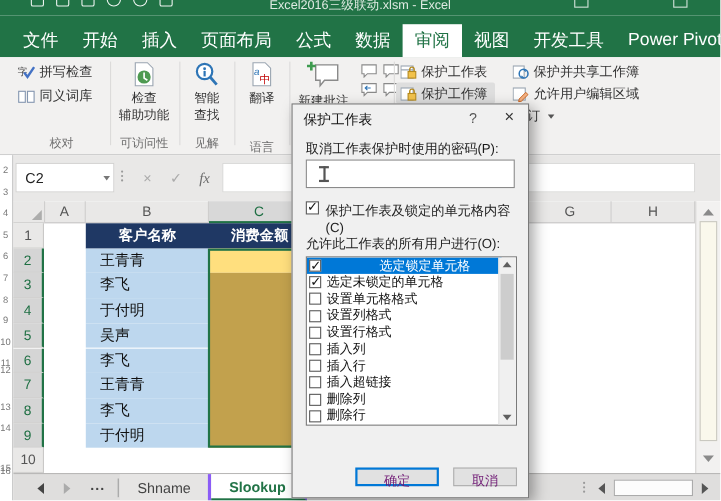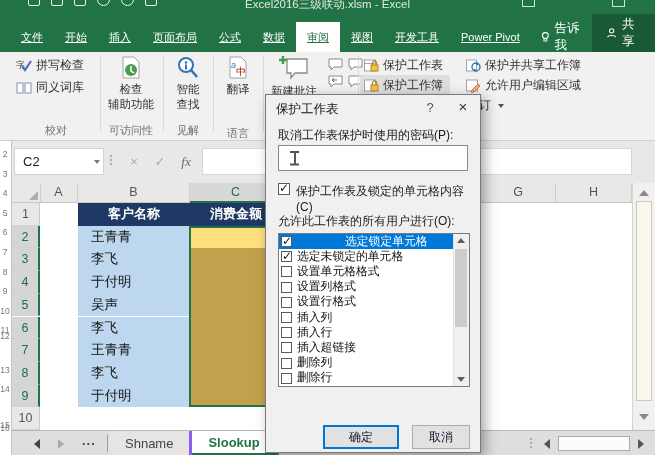--- a/index.html
+++ b/index.html
@@ -10,21 +10,21 @@
   
   #titlebar{position:absolute;left:0;top:0;width:655px;height:14px;background:#217346;overflow:hidden;}
   .qat{position:absolute;top:-8px;left:28px;display:flex;gap:11px;align-items:flex-end;}
   .qat-ic{width:10px;height:12px;border:1.6px solid rgba(255,255,255,.92);border-radius:2px;}
   .qat-ic.round{border-radius:50%;width:11px;height:11px;}
   #title-text{position:absolute;left:0;right:0;top:-3px;text-align:center;color:#dfeae2;font-size:11.5px;}
   .winbtn{position:absolute;top:-6px;width:11px;height:11px;border:1.4px solid rgba(255,255,255,.8);}
   
   #tabrow{position:absolute;left:0;top:14px;width:655px;height:38px;background:#217346;display:flex;align-items:flex-end;padding-left:10px;box-sizing:border-box;}
   #tabs-host{display:contents;}
-  .rtab{height:30px;display:flex;align-items:center;padding:0 11px;color:#fff;font-size:11px;white-space:nowrap;cursor:default;text-decoration:underline;}
+  .rtab{height:30px;display:flex;align-items:center;padding:0 11px;color:#fff;font-size:16px;white-space:nowrap;cursor:default;}
   .rtab.active{background:#fff;color:#217346;}
   .tellme{height:30px;display:flex;align-items:center;gap:5px;padding:0 10px;color:#fff;font-size:12.5px;}
   .share{margin-left:auto;height:38px;display:flex;align-items:center;gap:6px;padding:0 15px;background:rgba(0,0,0,.22);color:#fff;font-size:12.5px;}
   
   #ribbon-body{position:absolute;left:0;top:52px;width:655px;height:89px;background:#F2F1F0;border-bottom:1px solid #CFCFCF;box-sizing:border-box;}
   .rsep{position:absolute;top:4px;height:76px;width:1px;background:#DCDBDA;}
   .grp-label{position:absolute;bottom:3px;left:0;right:0;text-align:center;font-size:11px;color:#6e6e6e;}
   .sbtn{position:absolute;display:flex;align-items:center;gap:4px;font-size:12px;color:#333;white-space:nowrap;}
   .bigbtn{position:absolute;text-align:center;font-size:11.5px;color:#333;}
   .bigbtn .bic{display:block;margin:0 auto 2px auto;}
@@ -93,21 +93,21 @@
   #dlg-protect-row{position:absolute;left:12px;top:88px;display:flex;align-items:flex-start;width:196px;}
   #dlg-allow-label{position:absolute;left:12px;top:118px;}
   #dlg-list{position:absolute;left:12px;top:138px;width:192px;height:154px;background:#fff;border:1px solid #7a7a7a;box-sizing:border-box;overflow:hidden;}
   .opt{position:absolute;left:0;width:177px;height:15.2px;display:flex;align-items:center;padding-left:2px;box-sizing:border-box;font-size:11.8px;color:#111;}
   .opt.selrow{background:#0078D7;color:#fff;}
   .opt .cbx{width:11px;height:11px;margin-right:5px;}
   #dlg-vsb{position:absolute;right:0;top:0;bottom:0;width:15px;background:#F0F0F0;border-left:1px solid #E2E2E2;}
   #dlg-vsb .arr.up{border-bottom-color:#5f5f5f;left:2.5px;top:4px;border-left-width:4.5px;border-right-width:4.5px;border-bottom-width:5px;}
   #dlg-vsb .arr.dn{border-top-color:#5f5f5f;left:2.5px;bottom:4px;border-left-width:4.5px;border-right-width:4.5px;border-top-width:5px;}
   #dlg-thumb{position:absolute;left:1px;top:15px;width:12px;height:78px;background:#CDCDCD;}
-  .dbtn{position:absolute;top:330px;height:24px;background:#E1E1E1;border:1px solid #ADADAD;box-sizing:border-box;text-align:center;line-height:22px;font-size:12px;color:#0f172a;}
+  .dbtn{position:absolute;top:330px;height:17px;background:#E1E1E1;border:1px solid #ADADAD;box-sizing:border-box;text-align:center;line-height:22px;font-size:12px;color:#701a75;}
   .dbtn.default{border:2px solid #0078D7;line-height:20px;}
   #btn-ok{left:57px;width:76px;}
   #btn-cancel{left:146px;width:58px;}
   
   #ribbon-collapse{position:absolute;left:642px;top:126px;}
   #fbar-expand{position:absolute;left:640px;top:158px;}
 </style>
 </head>
 <body>
 

